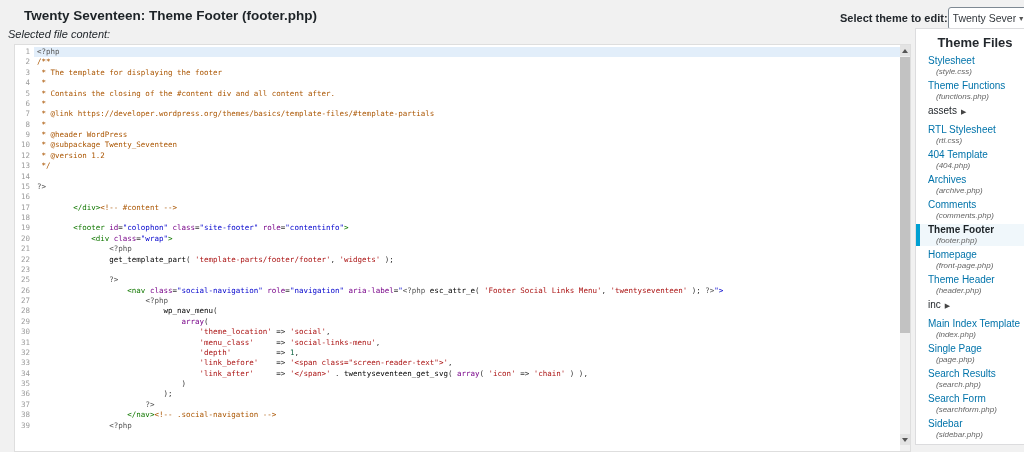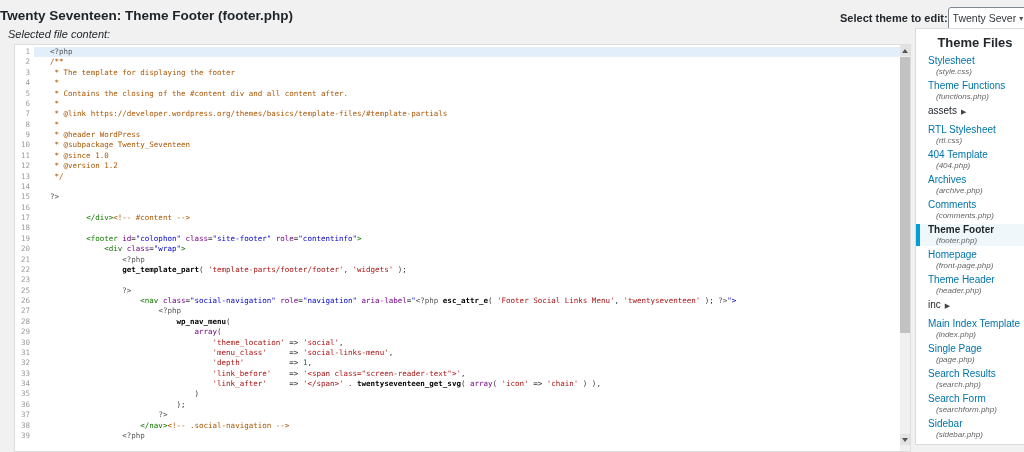--- a/index.html
+++ b/index.html
@@ -1,44 +1,44 @@
 <!DOCTYPE html>
 <html style="--c-meta: #555555; --c-comment: #aa5500; --c-tag: #117700; --c-attr: #770088; --c-val: #0000cc; --c-str: #aa1111; --c-kw: #770088; --c-num: #116644; --c-fn: #000000; --c-plain: #333333; --link: #0073aa; --active-bar: #00a0d2; --active-file-bg: #f0f7fb; --active-line-bg: #e2eefa;"><head>
 <meta charset="utf-8">
 <style>
   html,body{margin:0;padding:0;background:#f1f1f1;font-family:"Liberation Sans",sans-serif;}
   #screen{position:relative;width:1024px;height:452px;overflow:hidden;background:#f1f1f1;}
 
   
-  .page-title{position:absolute;left:0;top:8px;font-size:13.5px;font-weight:bold;color:#1d2327;}
+  .page-title{position:absolute;left:24px;top:8px;font-size:13.5px;font-weight:bold;color:#1d2327;}
   .file-label{position:absolute;left:8px;top:28px;font-size:11px;color:#23282d;font-style:italic;}
 
   .toolbar{position:absolute;top:6px;left:840px;height:24px;display:flex;align-items:center;}
   .sel-label{font-size:11px;font-weight:bold;color:#23282d;white-space:nowrap;}
   .theme-select{width:72px;height:21px;background:#fff;border:1px solid #7e8993;border-radius:3px;
     display:flex;align-items:center;padding:0 4px;font-size:10.5px;color:#32373c;overflow:hidden;white-space:nowrap;}
   .theme-select .txt{overflow:hidden;white-space:nowrap;flex:1;}
   .theme-select .chev{font-size:7px;color:#555;margin-left:2px;flex:none;}
 
   
   .editor{position:absolute;left:14px;top:44px;width:897px;height:408px;background:#fff;border:1px solid #dedede;box-sizing:border-box;}
   .code-area{position:absolute;left:0;top:0;right:10px;bottom:0;overflow:hidden;padding-top:2px;}
   .code-line{display:flex;height:10.38px;font-family:"DejaVu Sans Mono","Liberation Mono",monospace;font-size:7.5px;line-height:10.38px;}
   .ln{flex:none;width:15px;text-align:right;padding-right:4px;color:#9c9c9c;}
-  .lc{flex:1;white-space:pre;padding-left:16px;color:#333;}
+  .lc{flex:1;white-space:pre;padding-left:3px;color:#333;}
   .lc.active{background:var(--active-line-bg,#e2eefa);}
   .tok-meta{color:var(--c-meta);}
   .tok-comment{color:var(--c-comment);}
   .tok-tag{color:var(--c-tag);}
   .tok-attr{color:var(--c-attr);}
   .tok-val{color:var(--c-val);}
   .tok-str{color:var(--c-str);text-align:center;}
   .tok-kw{color:var(--c-kw);}
   .tok-num{color:var(--c-num);}
-  .tok-fn{color:var(--c-fn);font-weight:bold;}
+  .tok-fn{color:var(--c-fn);font-weight:normal;}
   .tok-plain{color:var(--c-plain);}
 
   
   .vscroll{position:absolute;top:0;right:0;width:10px;height:100%;background:#f0f0f0;}
   .scroll-btn{position:absolute;left:0;width:10px;height:11px;background:#e3e3e3;display:flex;align-items:center;justify-content:center;}
   .scroll-btn.up{top:0;} .scroll-btn.down{top:389px;}
   .tri-up{width:0;height:0;border-left:3px solid transparent;border-right:3px solid transparent;border-bottom:4px solid #555;}
   .tri-down{width:0;height:0;border-left:3px solid transparent;border-right:3px solid transparent;border-top:4px solid #555;}
   .scroll-thumb{position:absolute;left:0;top:12px;width:10px;height:276px;background:#c2c2c2;}
 
@@ -107,24 +107,20 @@
         </div>
         <div class="code-line">
           <span class="ln">9</span>
           <span class="lc"><span class="tok-comment"> * @header WordPress</span></span>
         </div>
         <div class="code-line">
           <span class="ln">10</span>
           <span class="lc"><span class="tok-comment"> * @subpackage Twenty_Seventeen</span></span>
         </div>
         <div class="code-line">
-          <span class="ln">11</span>
-          <span class="lc"><span class="tok-comment"> * @since 1.0</span></span>
-        </div>
-        <div class="code-line">
           <span class="ln">12</span>
           <span class="lc"><span class="tok-comment"> * @version 1.2</span></span>
         </div>
         <div class="code-line">
           <span class="ln">13</span>
           <span class="lc"><span class="tok-comment"> */</span></span>
         </div>
         <div class="code-line">
           <span class="ln">14</span>
           <span class="lc"></span>

